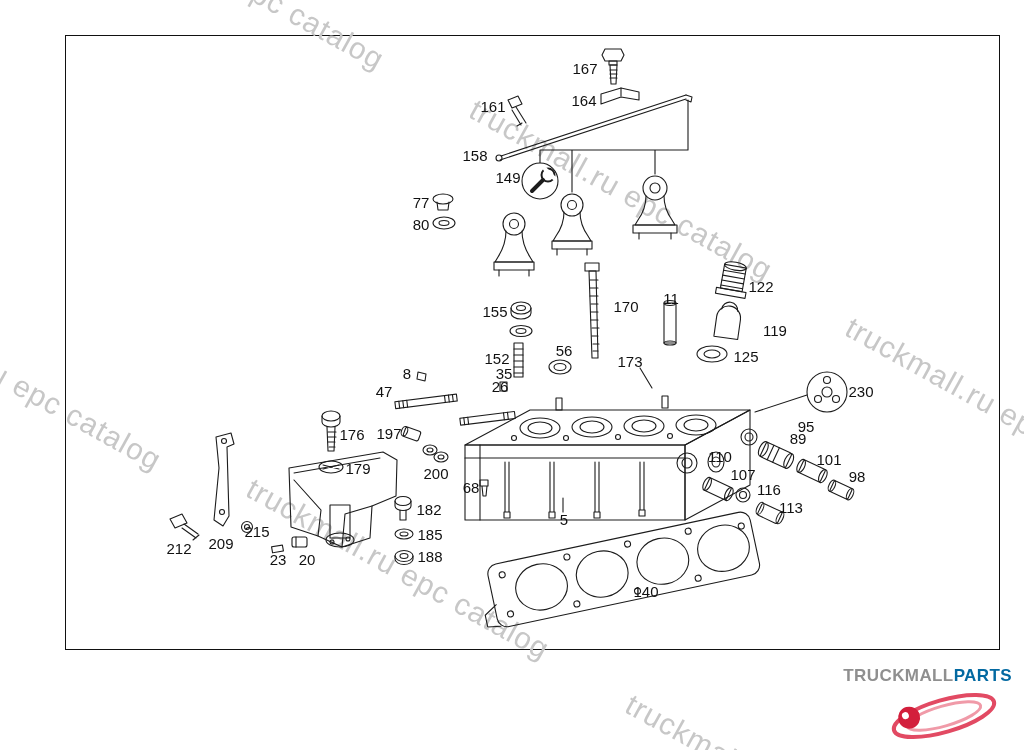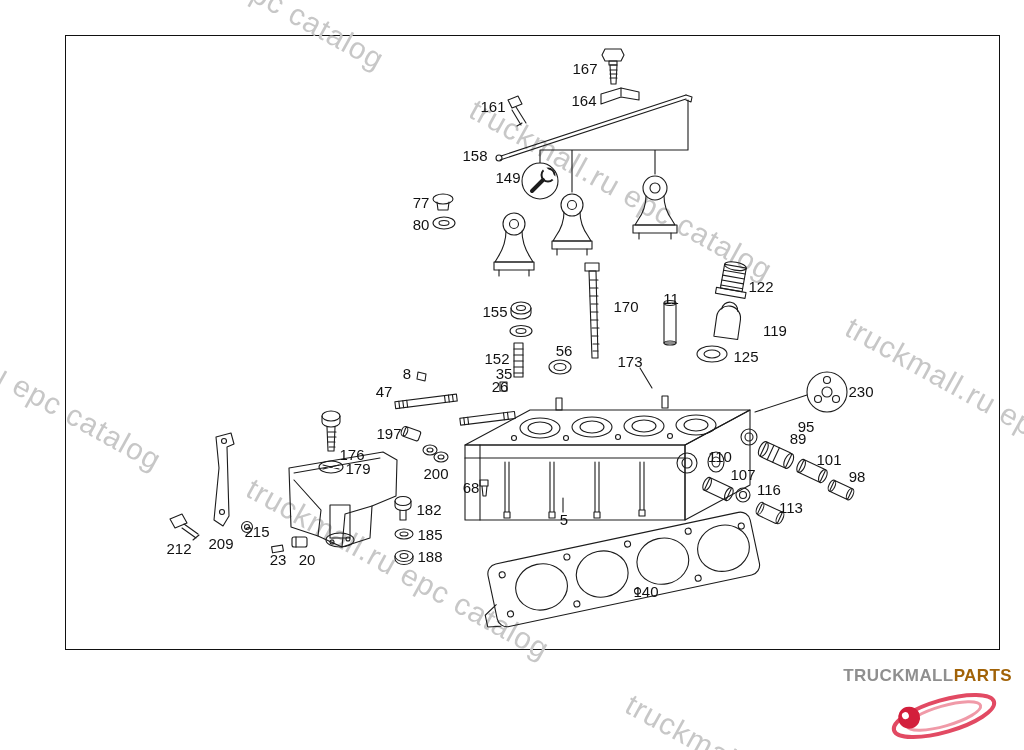--- a/index.html
+++ b/index.html
@@ -6,21 +6,21 @@
   .canvas{position:relative;width:1024px;height:750px;background:#fff;overflow:hidden;
           font-family:"Liberation Sans",sans-serif;}
   .frame{position:absolute;left:65px;top:35px;width:933px;height:613px;border:1.5px solid #111;z-index:0;}
   .wm{position:absolute;white-space:nowrap;font-size:30px;letter-spacing:1px;color:#c7c7c7;z-index:1;}
   .wm-layer{position:absolute;inset:0;z-index:1;}
   svg.draw{position:absolute;left:0;top:0;z-index:2;}
   .labels{position:absolute;inset:0;z-index:3;pointer-events:none;}
   .part-label{position:absolute;transform:translate(-50%,-50%);font-size:15px;color:#111;}
   .logo{position:absolute;right:12px;top:666px;z-index:4;font-weight:bold;font-size:17px;letter-spacing:.4px;}
   .logo .g{color:#8f8f8f;}
-  .logo .r{color:#a16207;}
+  .logo .r{color:#0369a1;}
   .swirl{position:absolute;left:878px;top:682px;z-index:4;}
 </style>
 </head>
 <body>
 
 <div class="canvas">
 
   <div class="wm-layer">
       <div class="wm" style="left: 310px; top: 22px; transform: translate(-50%, -50%) rotate(29deg);">epc catalog</div>
       <div class="wm" style="left: 621px; top: 190px; transform: translate(-50%, -50%) rotate(29deg);">truckmall.ru epc catalog</div>
@@ -279,21 +279,21 @@
       <div class="part-label" style="left: 497px; top: 319px; margin-top: 39px;">152</div>
       <div class="part-label" style="left: 751px; top: 330px; padding-left: 48px;">119</div>
       <div class="part-label" style="left: 746px; top: 356px;">125</div>
       <div class="part-label" style="left: 504px; top: 361px; margin-top: 12px;">35</div>
       <div class="part-label" style="left: 564px; top: 350px;">56</div>
       <div class="part-label" style="left: 630px; top: 361px;">173</div>
       <div class="part-label" style="left: 407px; top: 373px;">8</div>
       <div class="part-label" style="left: 500px; top: 386px;">26</div>
       <div class="part-label" style="left: 384px; top: 391px;">47</div>
       <div class="part-label" style="left: 861px; top: 391px;">230</div>
-      <div class="part-label" style="left: 352px; top: 434px; margin-top: 20px;">176</div>
+      <div class="part-label" style="left: 352px; top: 434px;">176</div>
       <div class="part-label" style="left: 389px; top: 433px;">197</div>
       <div class="part-label" style="left: 806px; top: 426px; text-align: right;">95</div>
       <div class="part-label" style="left: 798px; top: 438px;">89</div>
       <div class="part-label" style="left: 720px; top: 456px;">110</div>
       <div class="part-label" style="left: 829px; top: 459px;">101</div>
       <div class="part-label" style="left: 358px; top: 468px;">179</div>
       <div class="part-label" style="left: 436px; top: 473px;">200</div>
       <div class="part-label" style="left: 743px; top: 474px;">107</div>
       <div class="part-label" style="left: 857px; top: 476px;">98</div>
       <div class="part-label" style="left: 471px; top: 487px;">68</div>

